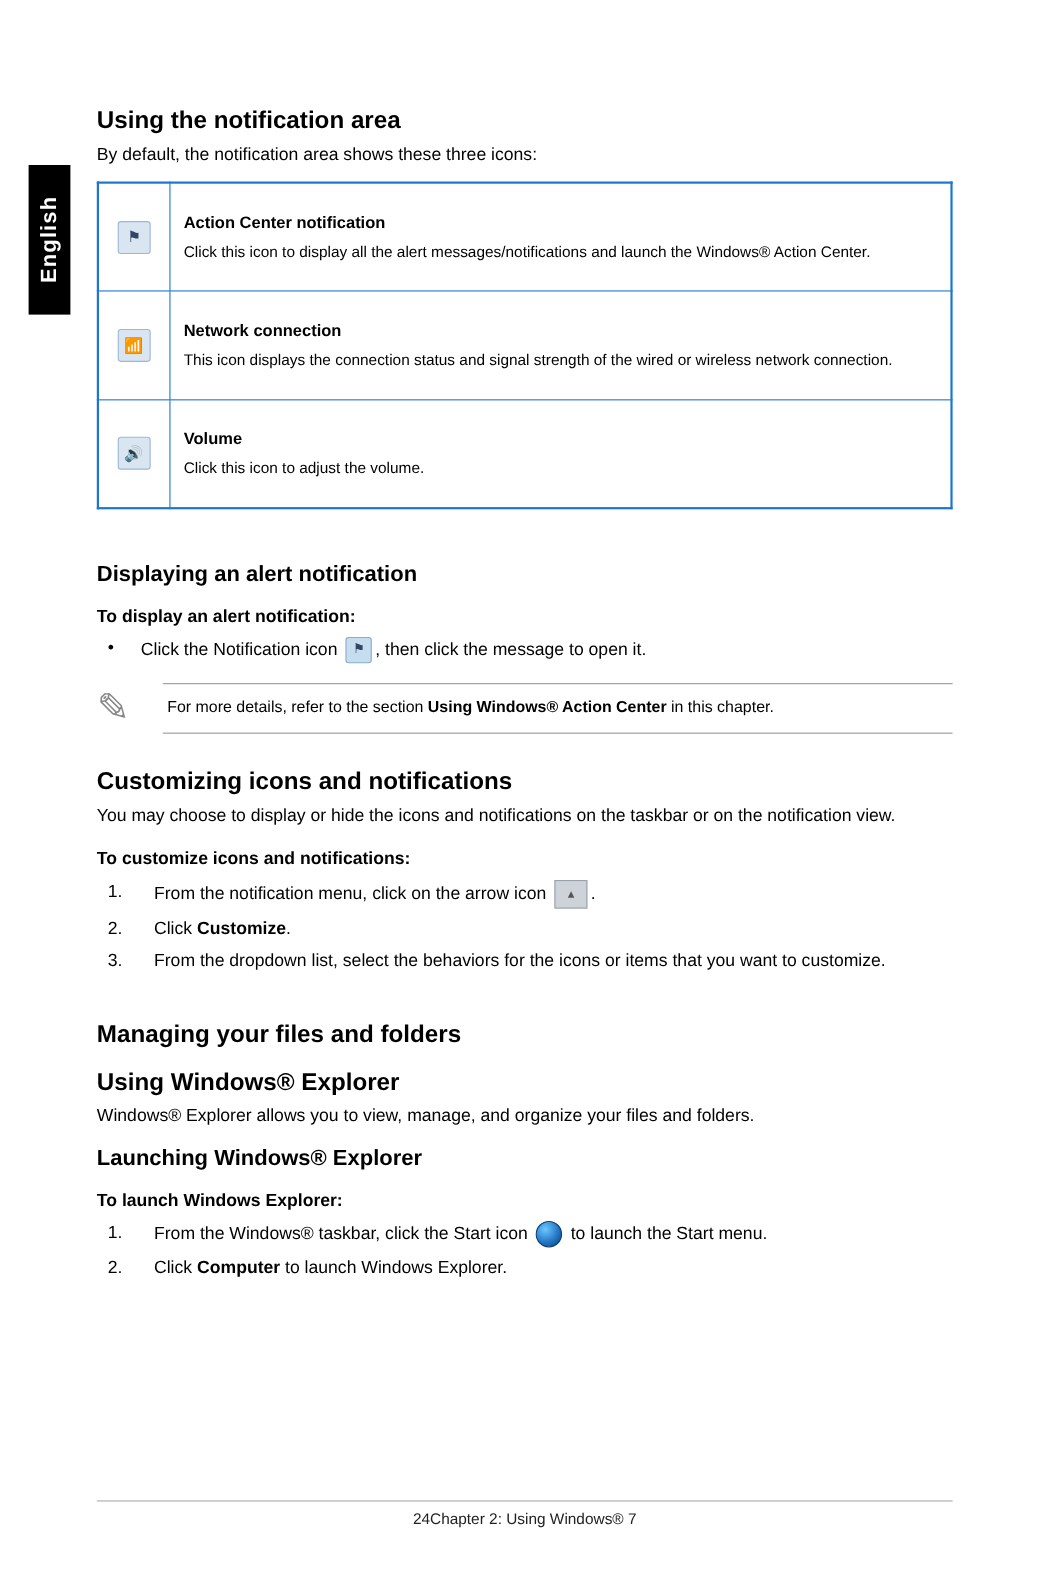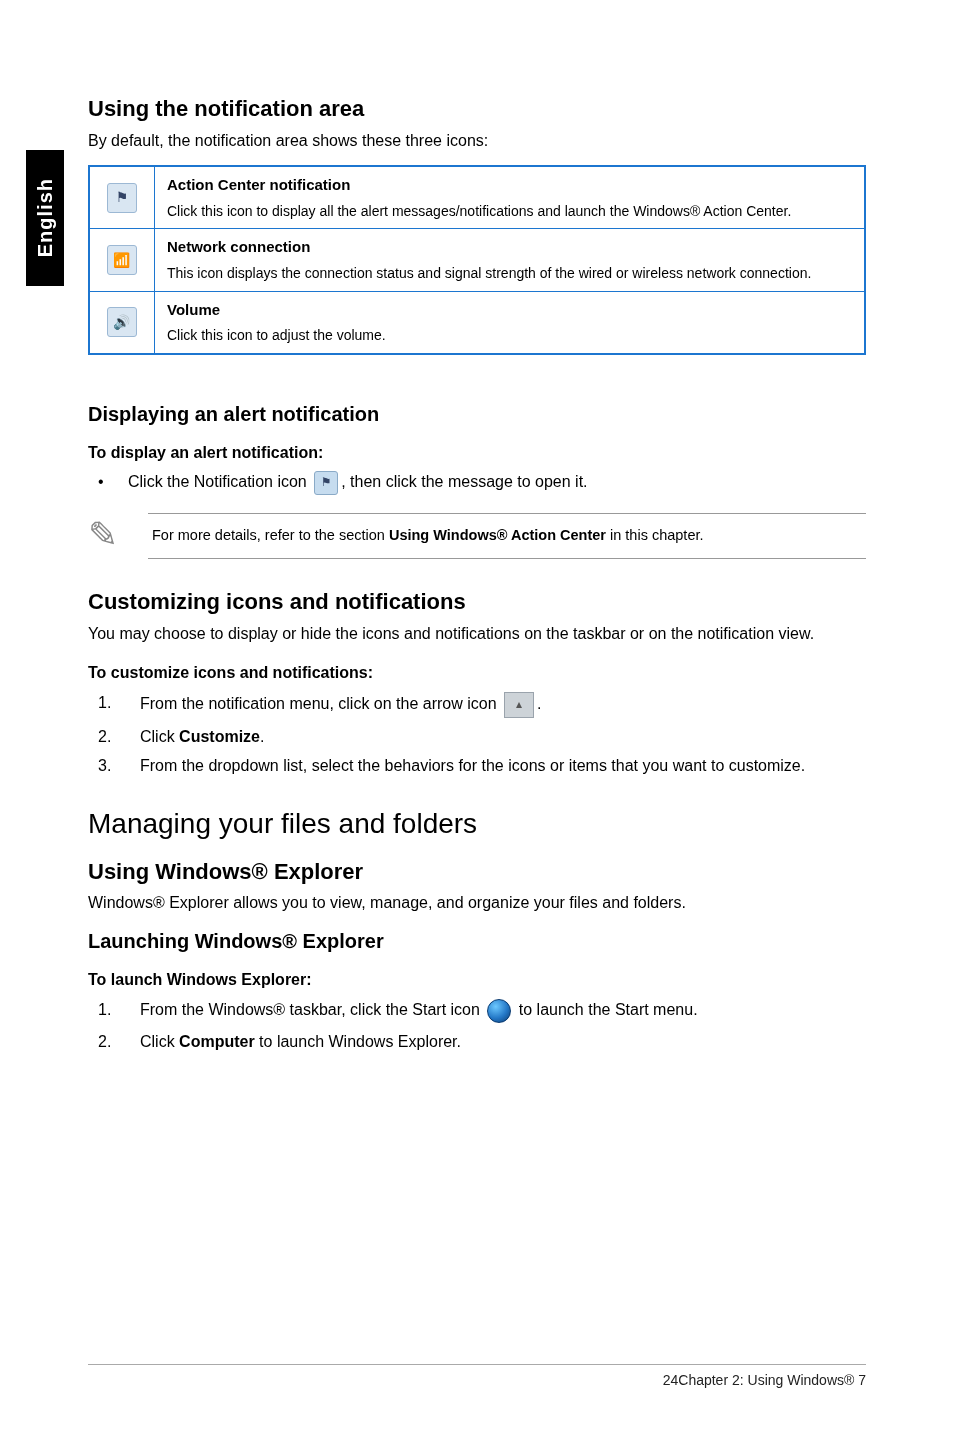--- a/index.html
+++ b/index.html
@@ -4,39 +4,39 @@
 <style>
 body{margin:0;font-family:Arial,Helvetica,sans-serif;background:#fff;color:#000;font-size:16px;line-height:1.35}
 .page{width:954px;height:1438px;position:relative;margin:0 auto;box-sizing:border-box;padding:60px 88px 0 88px}
 .side-tab{position:absolute;left:26px;top:150px;width:38px;height:136px;background:#000;display:flex;align-items:center;justify-content:center}
 .side-tab span{color:#fff;font-weight:bold;font-size:20px;writing-mode:vertical-rl;transform:rotate(180deg);letter-spacing:1px}
 h2.section{font-size:22px;font-weight:bold;margin:40px 0 6px}
 h3.subsection{font-size:20px;font-weight:bold;margin:0 0 6px}
 h4.paratitle{font-size:16px;font-weight:bold;margin:14px 0 8px}
 p.body{margin:4px 0 14px;font-size:16px}
 .icon-table{width:100%;border-collapse:collapse;border:2px solid #1c76d0;margin-top:10px}
-.icon-table td{border:1px solid #1c76d0;padding:8px 12px;font-size:14px;vertical-align:middle}
+.icon-table td{border:1px solid #1c76d0;padding:26px 12px;font-size:14px;vertical-align:middle}
 .icon-table td.icon-cell{width:64px;text-align:center;padding:0}
 .icon-table td.icon-cell .ibox{width:28px;height:28px;margin:6px auto;background:#d9e6f2;border:1px solid #9cb8d4;border-radius:3px;display:flex;align-items:center;justify-content:center;font-size:14px;color:#346}
 .icon-table .row-title{font-weight:bold;display:block;margin-bottom:6px;font-size:15px}
 .inline-icon{display:inline-block;width:22px;height:22px;background:#c6dcef;border:1px solid #8aaac7;border-radius:3px;vertical-align:middle;text-align:center;font-size:12px;line-height:20px;color:#346;margin:0 3px}
 .bullet-row{display:flex;margin:8px 0 18px}
 .bullet-row .bul{width:30px;flex-shrink:0;padding-left:10px}
 .bullet-row .txt{flex:1}
 .note-block{display:flex;align-items:flex-start;gap:16px;margin:10px 0 28px}
 .note-block .pen{width:44px;flex-shrink:0;color:#888;font-size:36px;line-height:1;padding-top:4px}
 .note-block .note-line{flex:1;border-top:1px solid #999;border-bottom:1px solid #999;padding:12px 4px;font-size:14.5px}
 .num-list{margin:6px 0 8px}
 .num-list .num-item{display:flex;margin:8px 0}
 .num-list .num-item .n{width:42px;flex-shrink:0;padding-left:10px}
 .num-list .num-item .c{flex:1}
-.h1big{font-size:28px;font-weight:normal;margin:28px 0 14px}
+.h1big{font-size:22px;font-weight:bold;margin:40px 0 14px}
 .arrow-box{display:inline-block;width:28px;height:24px;background:#cdd3d8;border:1px solid #9aa3ac;vertical-align:middle;text-align:center;line-height:22px;color:#555;font-size:12px;margin:0 3px}
 .orb{display:inline-block;width:22px;height:22px;border-radius:50%;background:radial-gradient(circle at 35% 30%,#6cc8ff 0%,#2478c7 55%,#0a3b72 100%);vertical-align:middle;border:1px solid #0a3b72;margin:0 3px}
-.footer{position:absolute;bottom:48px;left:88px;right:88px;border-top:1px solid #aaa;padding-top:6px;display:flex;justify-content:flex-end;font-size:14px;color:#222}
+.footer{position:absolute;bottom:48px;left:88px;right:88px;border-top:1px solid #aaa;padding-top:6px;display:flex;justify-content:center;font-size:14px;color:#222}
 </style>
 </head>
 <body>
 
 <div class="page">
 
   <div class="side-tab">
       <span>English</span>
     </div>
 

